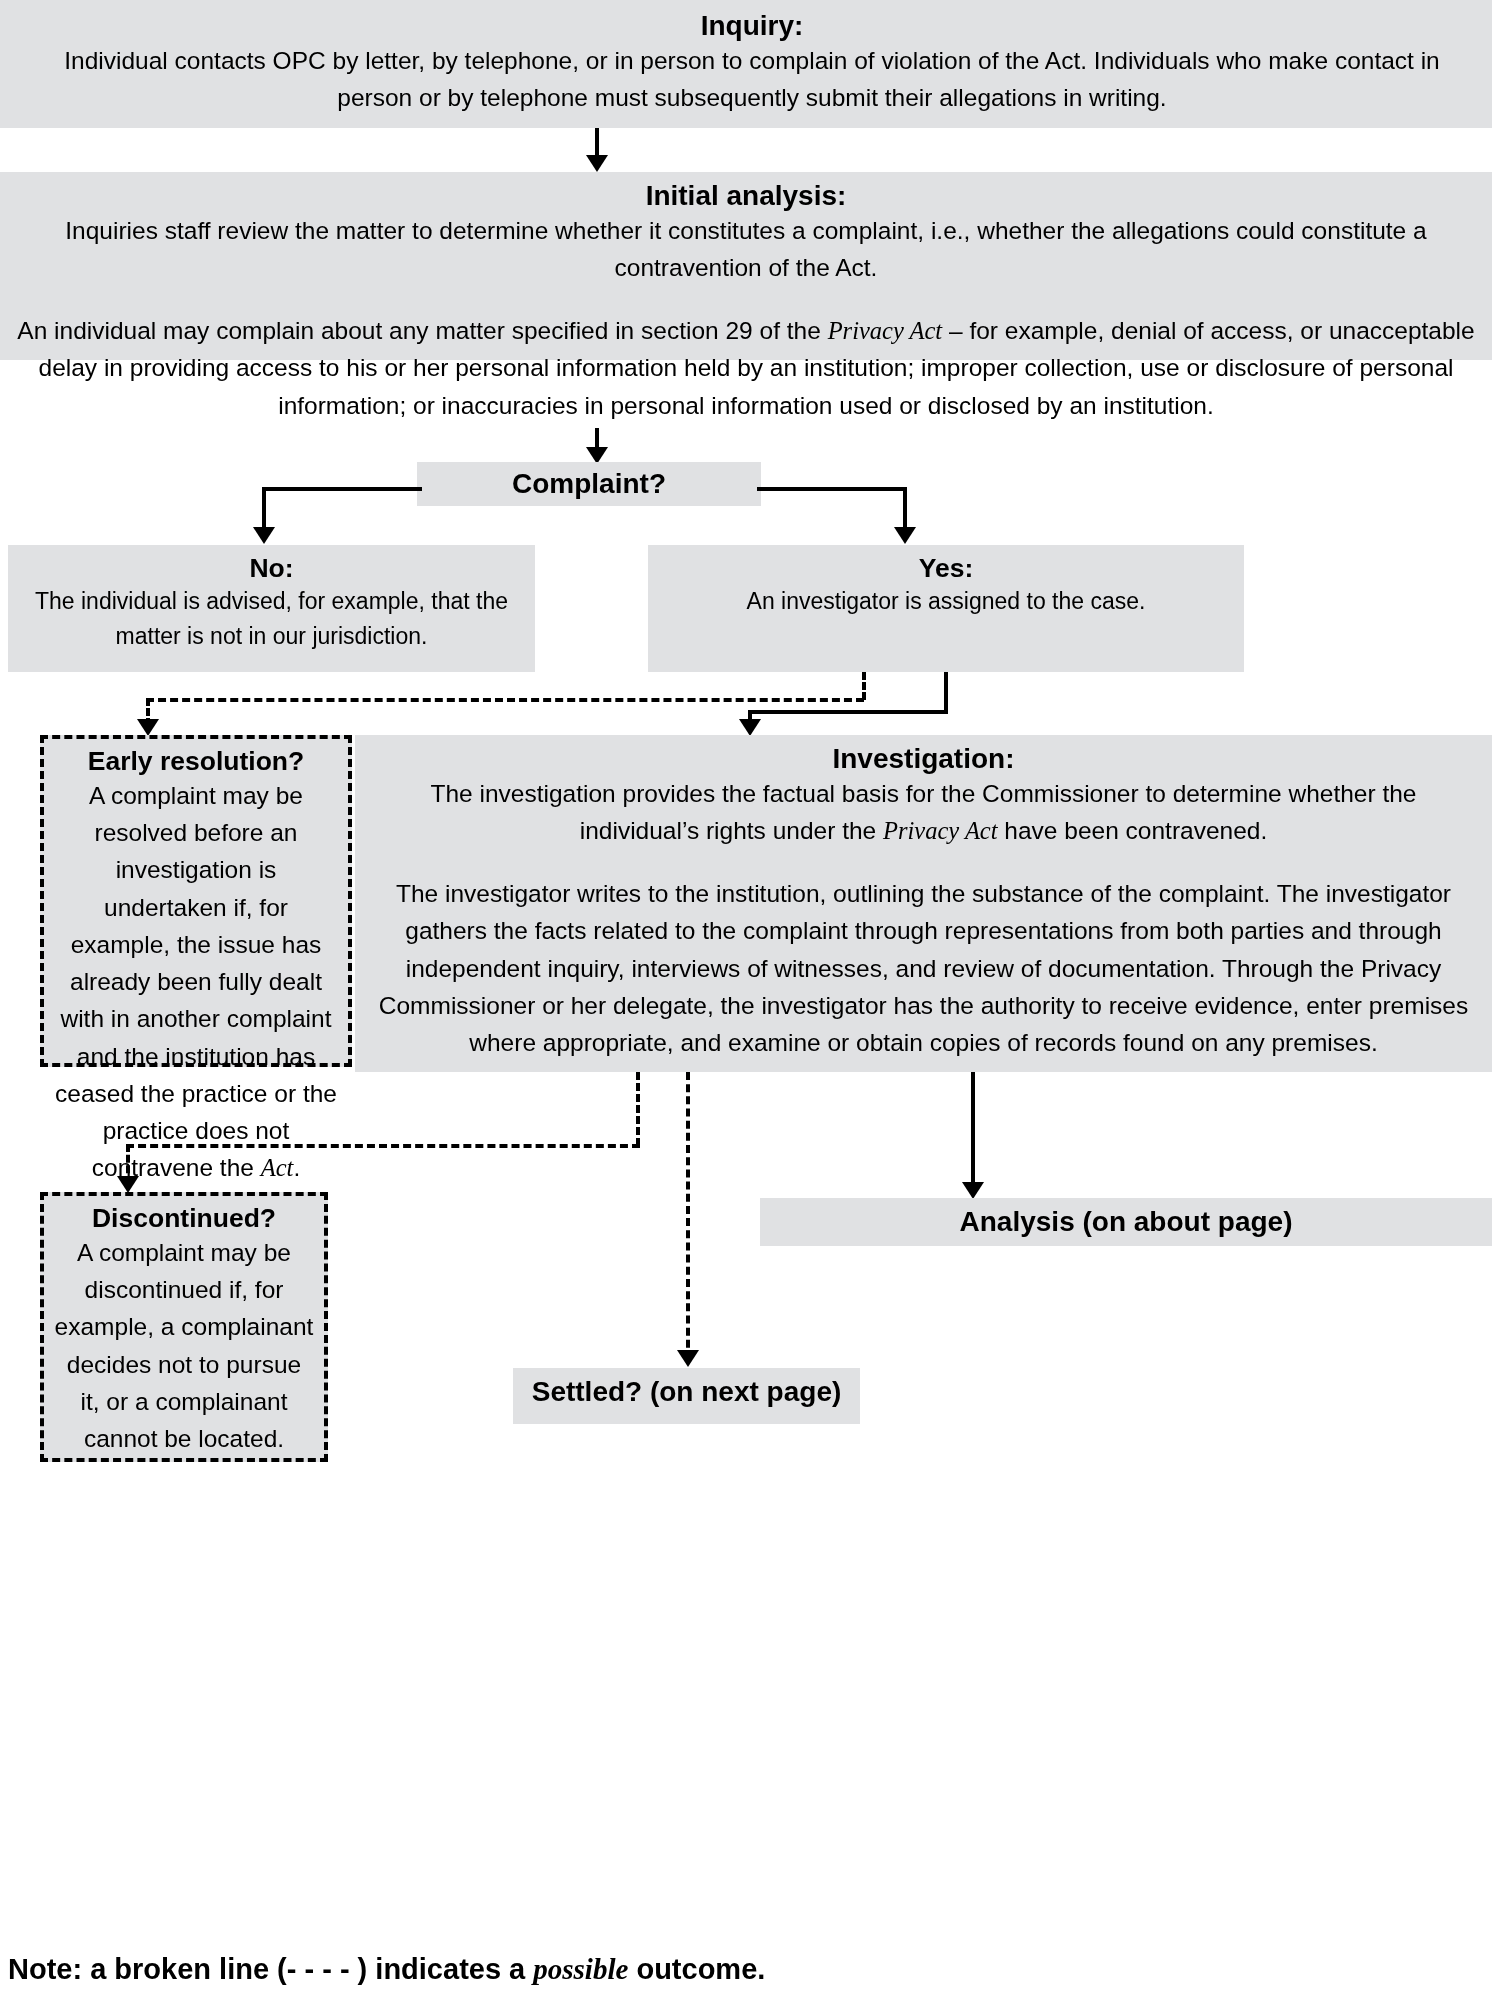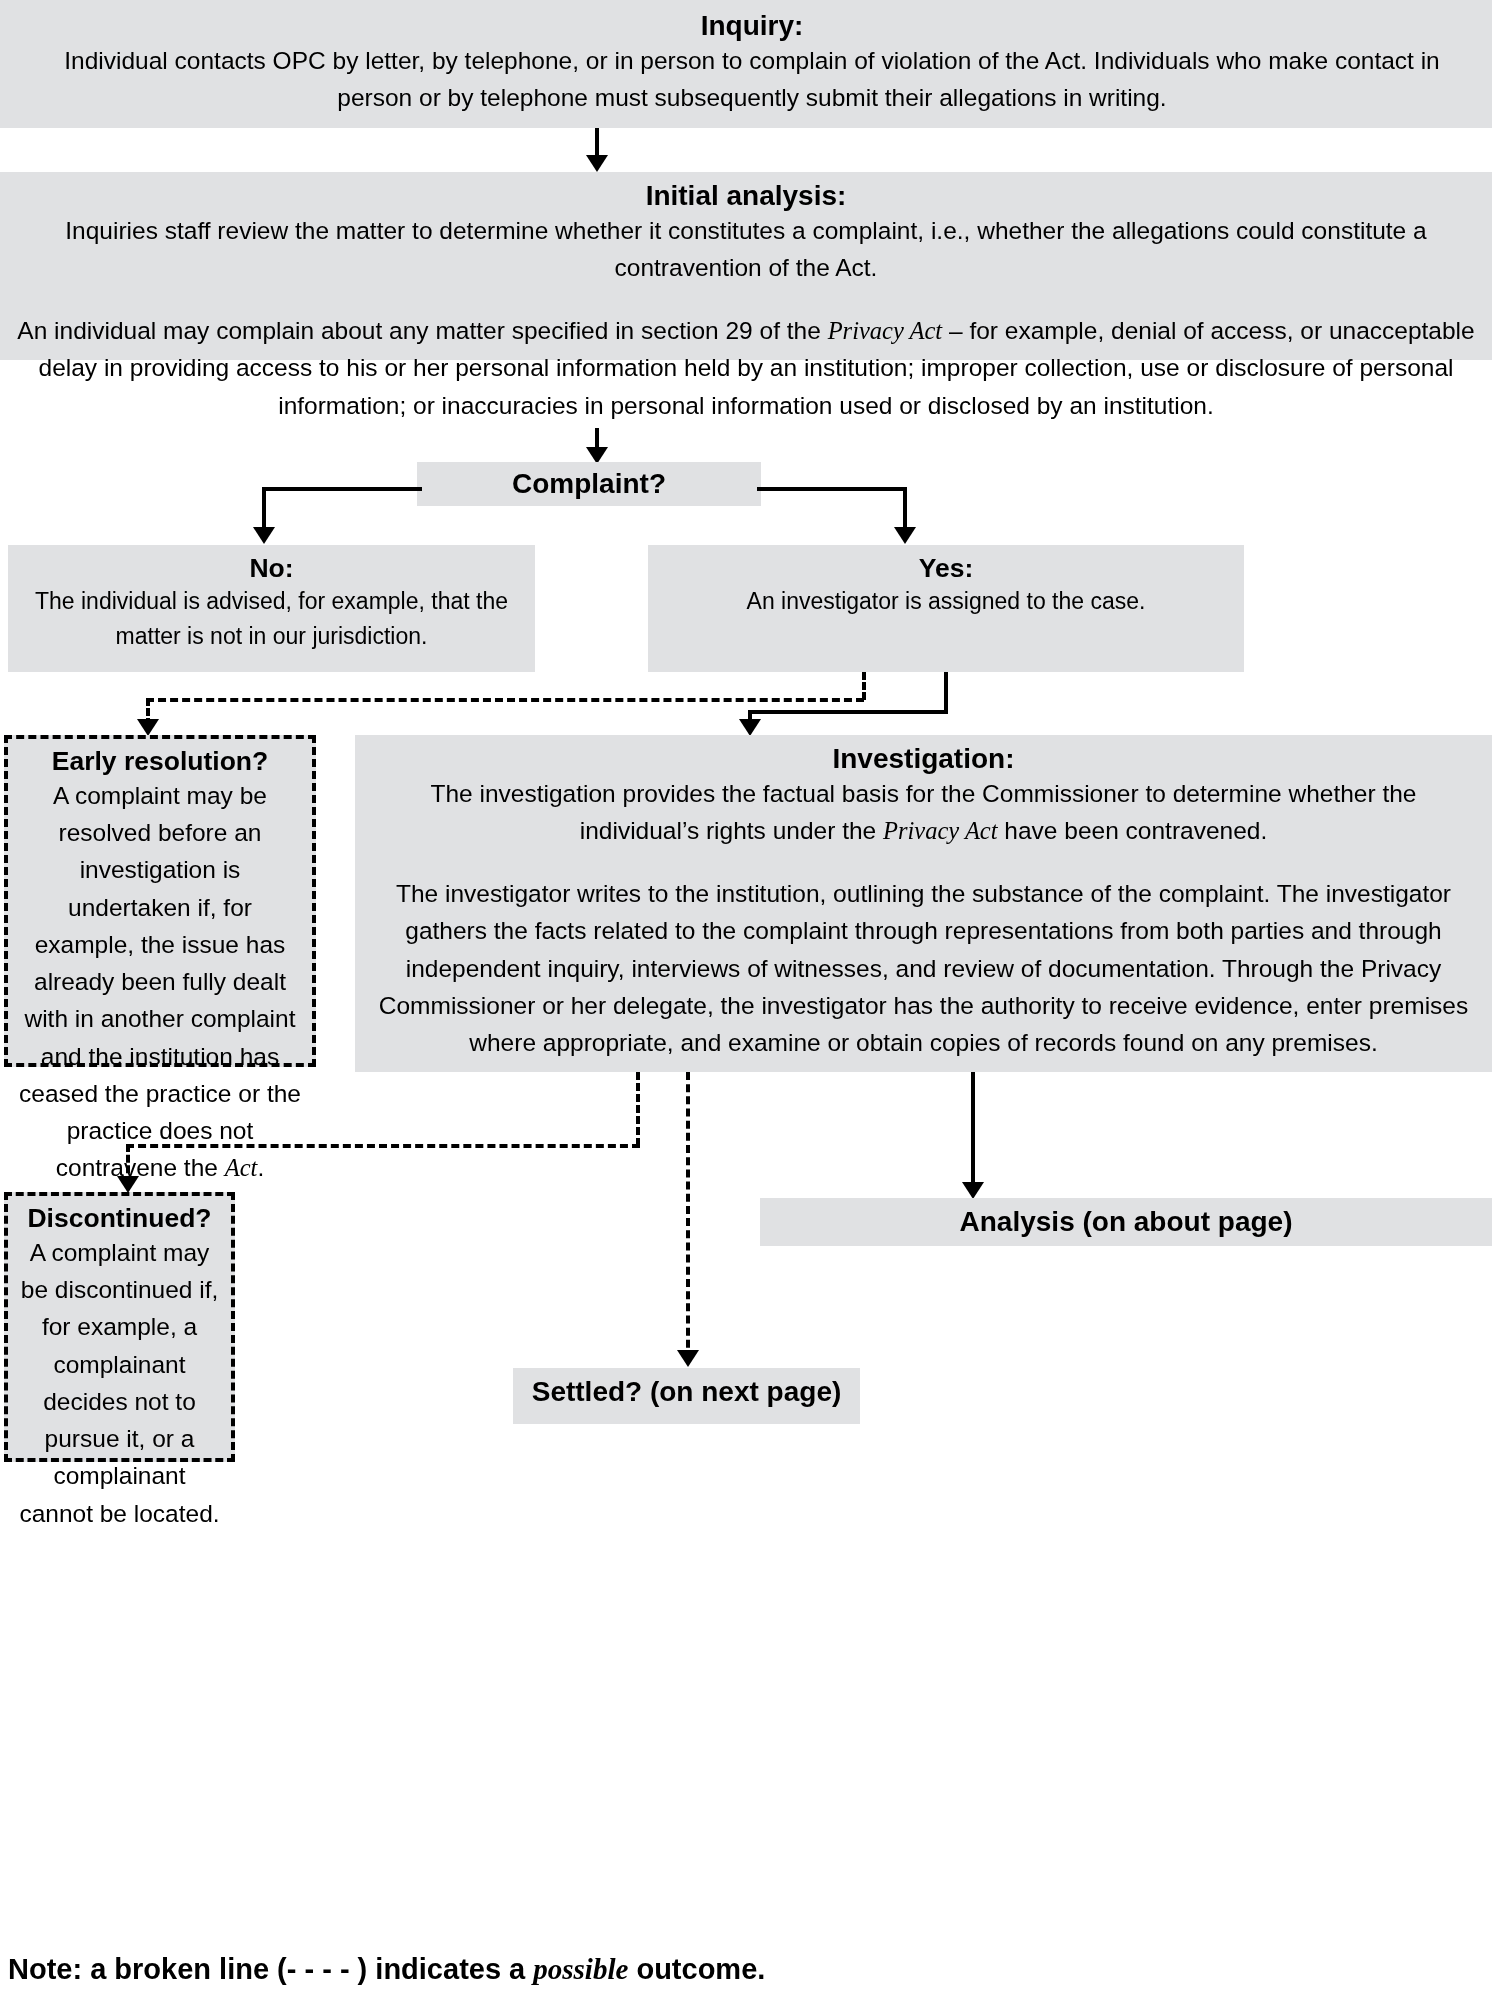--- a/index.html
+++ b/index.html
@@ -19,20 +19,21 @@
 
   
   .box {
     position:absolute;
     background:#e0e1e3;
     box-sizing:border-box;
     font-family:"Liberation Sans", sans-serif;
   }
   .box.dashed {
     border:4px dashed #000000;
+    margin-left:36px;
   }
   .box .title {
     display:block;
     font-weight:bold;
     text-align:center;
   }
   .box p {
     margin:0;
   }
   .box p + p { margin-top:1.05em; }
@@ -154,21 +155,21 @@
   <div class="dh" style="left:126px; top:1144px; width:514px;"></div>
   <div class="dv" style="left:126px; top:1144px; height:40px;"></div>
   <div class="arw" style="left:117px; top:1176px;"></div>
 
   <div class="dv" style="left:686px; top:1072px; height:288px;"></div>
   <div class="arw" style="left:677px; top:1350px;"></div>
 
   <div class="ln vln" style="left:971px; top:1072px; height:118px;"></div>
   <div class="arw" style="left:962px; top:1182px;"></div>
 
-  <div class="box dashed center" style="left:4px; top:1192px; width:231px; height:270px; padding:7px 10px 0 10px;">
+  <div class="box dashed center" style="left:4px; top:1192px; width:288px; height:270px; padding:7px 10px 0 10px;">
     <span class="title tt26">Discontinued?</span>
     <p class="t24">A complaint may be discontinued if, for example, a complainant decides not to pursue it, or a complainant cannot be located.</p>
   </div>
 
   <div class="box center" style="left:760px; top:1198px; width:732px; height:48px; line-height:48px;">
     <span class="title tt28">Analysis (on about page)</span>
   </div>
 
   <div class="box center" style="left:513px; top:1368px; width:347px; height:56px; line-height:48px;">
     <span class="title tt28">Settled? (on next page)</span>

